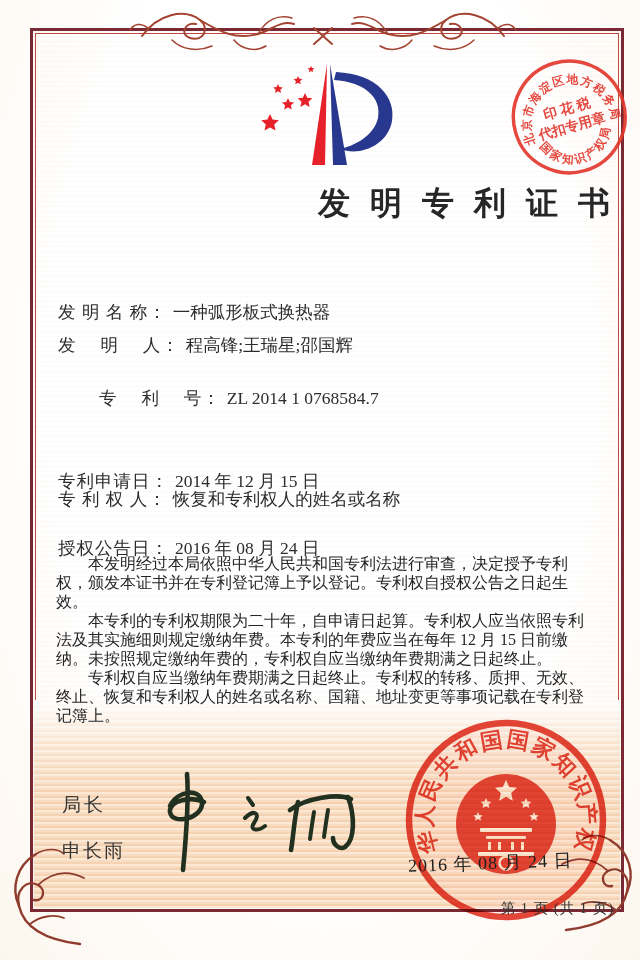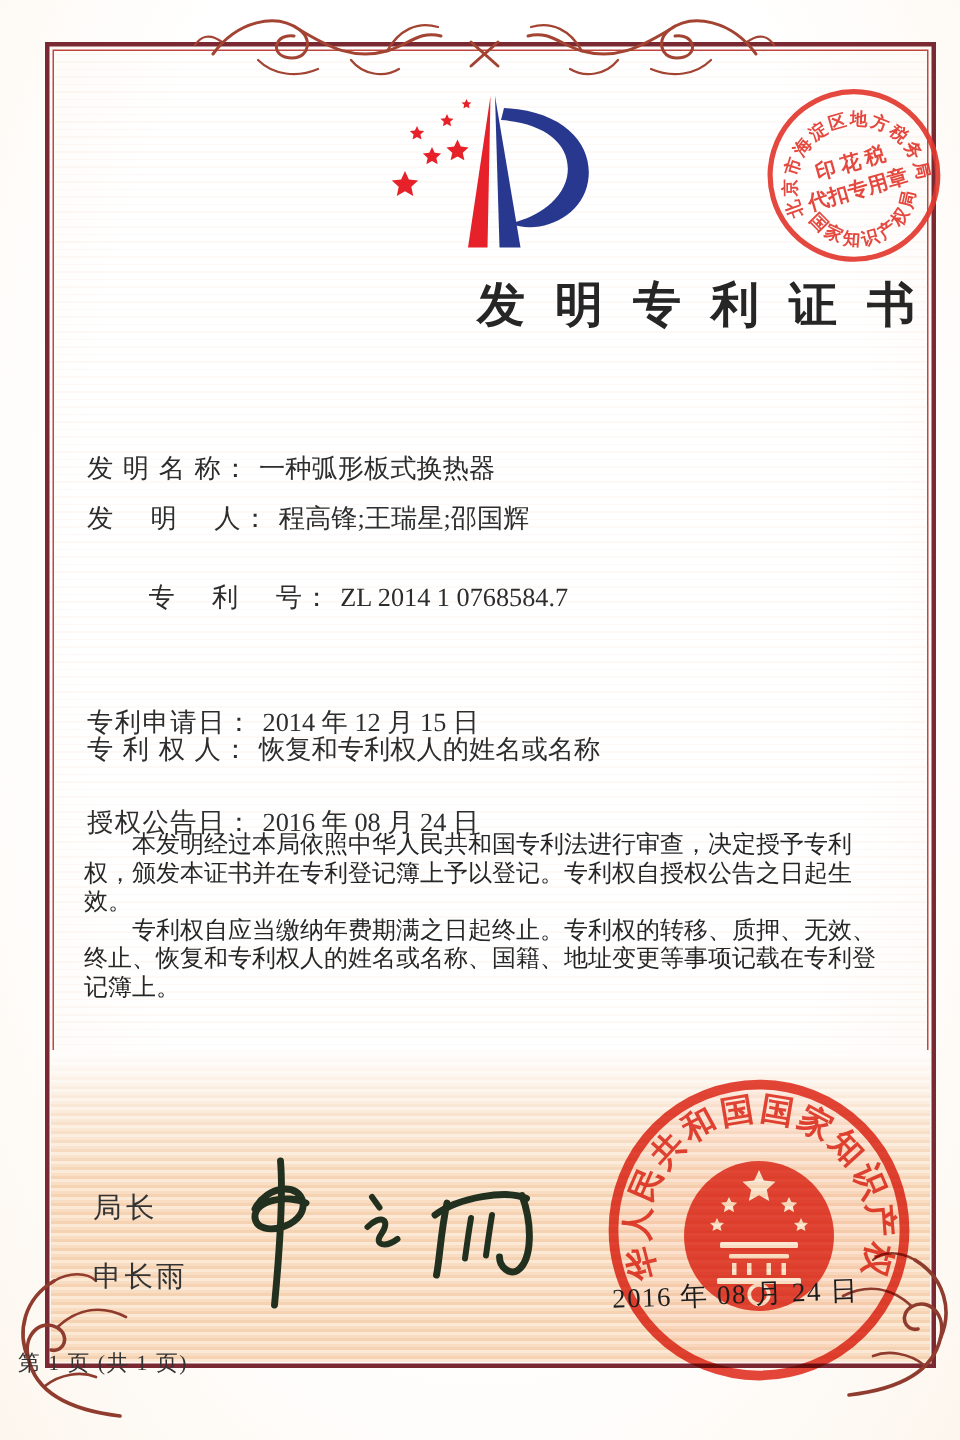--- a/index.html
+++ b/index.html
@@ -62,21 +62,21 @@
   
   .director-title{position:absolute;left:62px;top:792px;font-size:19px;letter-spacing:3px;color:#333;}
   .director-name{position:absolute;left:62px;top:838px;font-size:19px;letter-spacing:2px;color:#333;}
   .signature{position:absolute;left:142px;top:768px;}
   .official-seal{position:absolute;left:404px;top:718px;opacity:.9;mix-blend-mode:multiply;}
   .issue-date{
     position:absolute;left:408px;top:851px;font-size:18px;letter-spacing:1px;color:#1d1d1d;
     transform:rotate(-2deg);z-index:5;white-space:nowrap;
   }
   .page-footer{
-    position:absolute;left:0;right:26px;top:899px;text-align:left;font-size:14.5px;color:#333;z-index:4;
+    position:absolute;left:0;right:26px;top:899px;text-align:right;font-size:14.5px;color:#333;z-index:4;
     letter-spacing:1px;
     padding-left:12px;
   }
   svg{display:block;}
 </style>
 </head>
 <body>
 
 <div class="page">
 
@@ -171,20 +171,21 @@
     <div class="field-row fr4">
       <span class="lbl">专 利 权 人：</span><span class="val">恢复和专利权人的姓名或名称</span>
     </div>
     <div class="field-row fr5">
       <span class="lbl">授权公告日：</span><span class="val">2016 年 08 月 24 日</span>
     </div>
   </div>
 
   <div class="body-text">
     <p>本发明经过本局依照中华人民共和国专利法进行审查，决定授予专利权，颁发本证书并在专利登记簿上予以登记。专利权自授权公告之日起生效。</p>
+    <p>本专利的专利权期限为二十年，自申请日起算。专利权人应当依照专利法及其实施细则规定缴纳年费。本专利的年费应当在每年 12 月 15 日前缴纳。未按照规定缴纳年费的，专利权自应当缴纳年费期满之日起终止。</p>
     <p>专利权自应当缴纳年费期满之日起终止。专利权的转移、质押、无效、终止、恢复和专利权人的姓名或名称、国籍、地址变更等事项记载在专利登记簿上。</p>
   </div>
 
   <div class="director-title">局长</div>
   <div class="director-name">申长雨</div>
 
   <svg class="signature" width="230" height="110" viewBox="0 0 230 110">
     <g stroke="#22301f" fill="none" stroke-width="4.6" stroke-linecap="round" stroke-linejoin="round">
       <path d="M28,38 C36,22 58,20 60,34 C62,50 30,58 28,44 C27,32 50,28 62,34"></path>
       <path d="M45,6 C47,30 44,70 41,102"></path>

